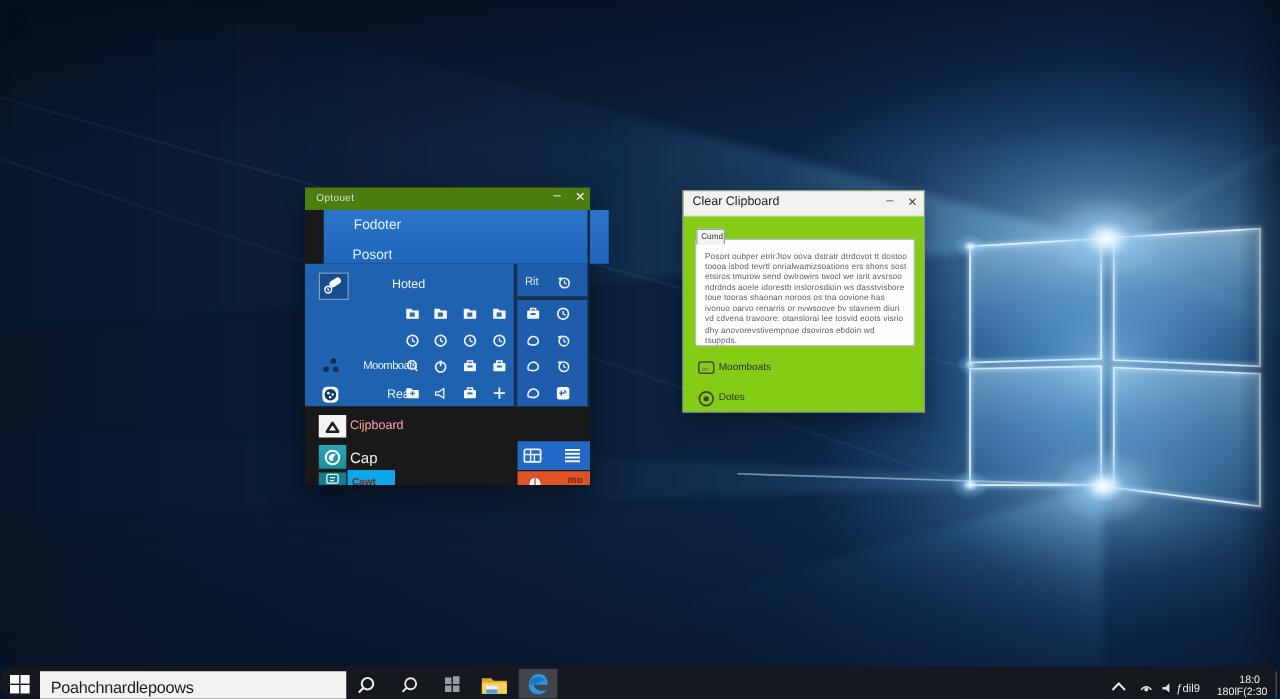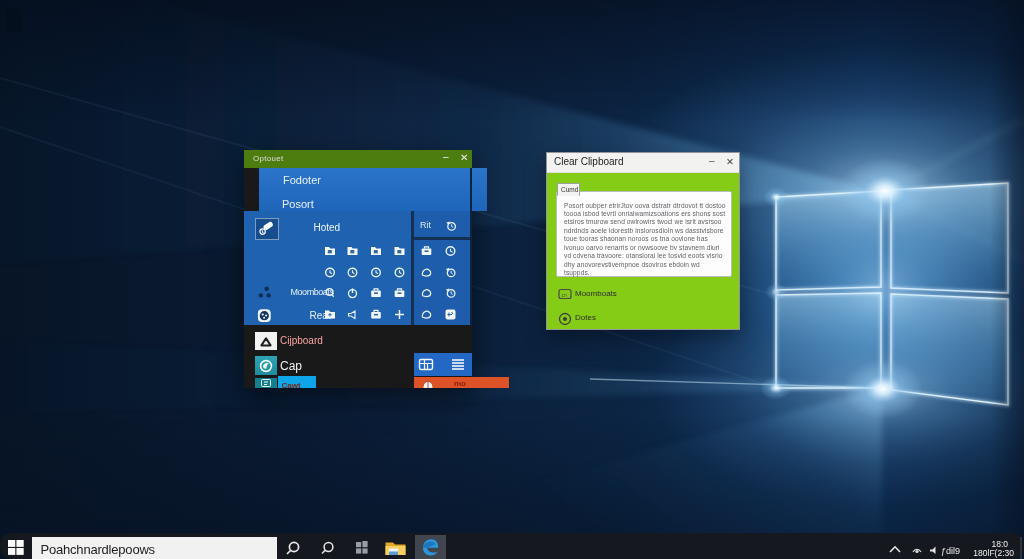--- a/index.html
+++ b/index.html
@@ -150,21 +150,21 @@
 
   <div class="abs" style="left:11px;top:182px;width:22px;height:18px;background:#f3f3f3;"></div>
   <span class="abs" style="left:36px;top:185px;font-size:10px;color:#fca5a5;">Cijpboard</span>
   <div class="abs" style="left:11px;top:206px;width:22px;height:19px;background:linear-gradient(180deg,#2ba4b4,#1f8c9d);"></div>
   <span class="abs" style="left:36px;top:209px;font-size:12px;color:#f1f1f1;">Cap</span>
   <div class="abs" style="left:11px;top:228px;width:22px;height:10px;background:#15808d;"></div>
   <div class="abs" style="left:33.5px;top:226px;width:38px;height:12px;background:#0ea5e9;">
     <span class="abs" style="left:4px;top:5px;font-size:8px;color:#7e2410;font-weight:bold;">Cawt</span>
   </div>
   <div class="abs" style="left:170px;top:203px;width:58px;height:23px;background:#2268c4;"></div>
-  <div class="abs" style="left:170px;top:227px;width:58px;height:11px;background:#dd5227;padding-left:37px;">
+  <div class="abs" style="left:170px;top:227px;width:58px;height:11px;background:#dd5227;">
     <span class="abs" style="left:40px;top:2px;font-size:8px;color:#8a1f0c;font-weight:bold;">mo</span>
   </div>
   <div class="abs" style="left:226px;top:18px;width:2px;height:157px;background:#0f2440;"></div>
 
   <svg class="abs" id="lwicons" style="left:0;top:0;" width="228" height="238" viewBox="0 0 228 238">
     <defs>
       <g id="ifold">
         <path d="M-5 -4 L-1 -4 L0.2 -2.6 L5 -2.6 L5 4 L-5 4 Z" fill="#f4f8fc"></path>
         <rect x="-2.2" y="-1" width="4" height="3.4" fill="#356b9e"></rect>
       </g>

